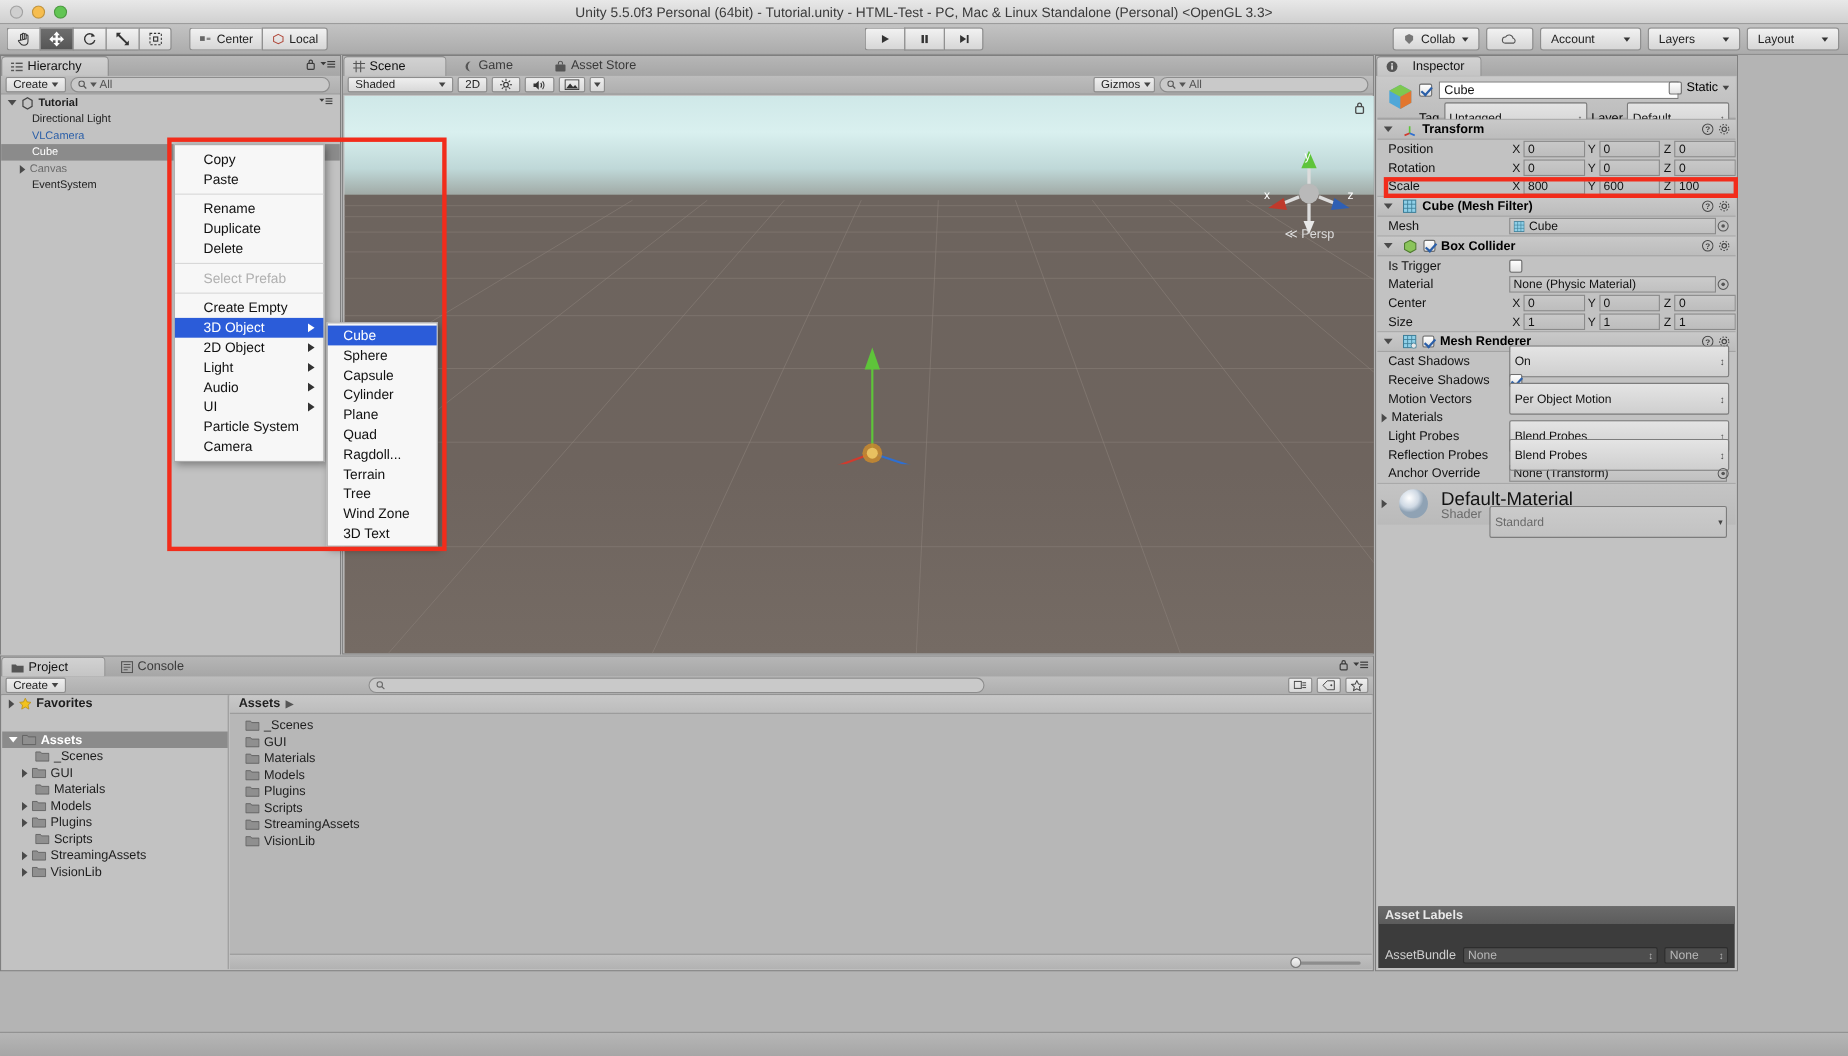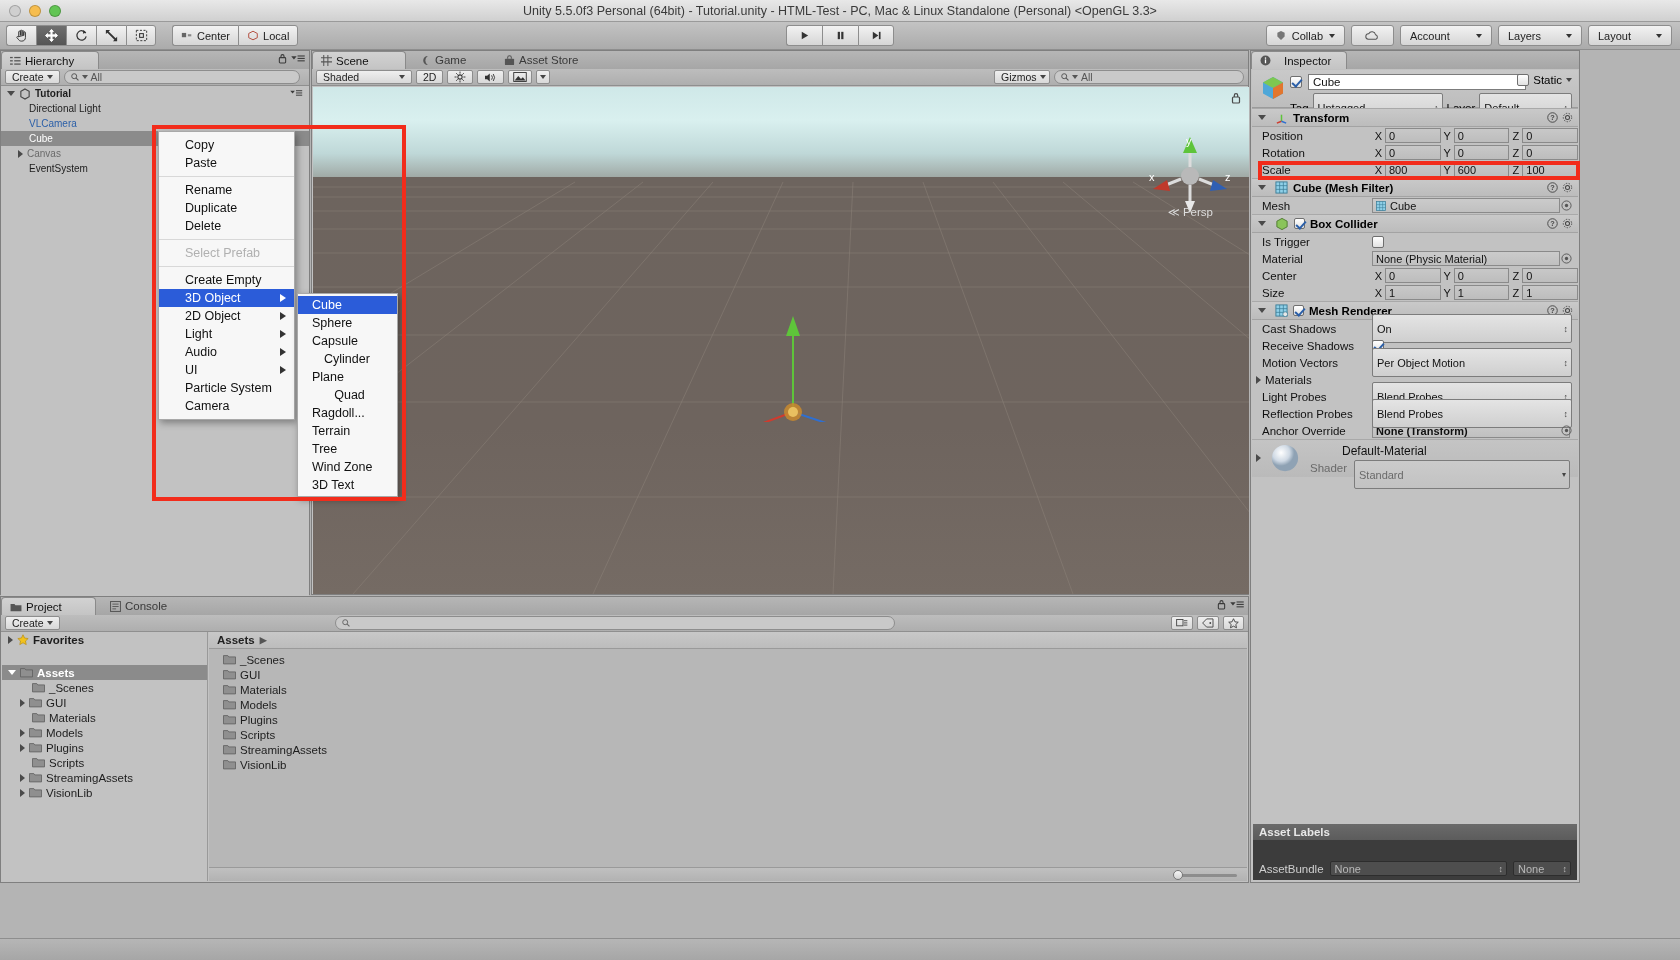--- a/index.html
+++ b/index.html
@@ -905,40 +905,40 @@
       <div class="prow">
         <span class="plabel">Light Probes</span>
         <span class="popup" style="flex:1; margin-right:6px;">Blend Probes</span>
       </div>
       <div class="prow">
         <span class="plabel">Reflection Probes</span>
         <span class="popup" style="flex:1; margin-right:6px;">Blend Probes</span>
       </div>
       <div class="prow">
         <span class="plabel">Anchor Override</span>
-        <span class="numf" style="background:linear-gradient(#cbcbcb,#c0c0c0); margin-right:8px;font-weight:bold;">None (Transform)</span>
+        <span class="numf" style="background:linear-gradient(#cbcbcb,#c0c0c0); margin-right:8px;">None (Transform)</span>
         <svg width="11" height="11" viewBox="0 0 12 12" style="position:absolute; right:6px;">
             <circle cx="6" cy="6" r="5" fill="none" stroke="#555" stroke-width="1"></circle>
             <circle cx="6" cy="6" r="1.8" fill="#555"></circle>
           </svg>
       </div>
 
       <div class="mat-block">
         <svg style="position:absolute; left:18px; top:3px;" width="30" height="30" viewBox="0 0 32 32">
           <defs>
               <radialGradient id="mg" cx="35%" cy="30%">
                 <stop offset="0%" stop-color="#ffffff"></stop>
                 <stop offset="65%" stop-color="#cfd9e4"></stop>
                 <stop offset="100%" stop-color="#8fa2b4"></stop>
               </radialGradient>
             </defs>
           <circle cx="16" cy="16" r="14" fill="url(#mg)"></circle>
         </svg>
         <span style="position:absolute; left:4px; top:14px;" class="tri"></span>
-        <span style="position:absolute; left:58px; top:4px; font-size:12px; color:#111;margin-left:32px;">Default-Material</span>
+        <span style="position:absolute; left:58px; top:4px; font-size:17px; color:#111;">Default-Material</span>
         <span style="position:absolute; left:58px; top:22px; font-size:11.5px; color:#6a6a6a;">Shader</span>
         <span class="popup arrow-dn" style="position:absolute; left:102px; top:20px; right:8px; color:#6a6a6a; background:linear-gradient(#cbcbcb,#c2c2c2);">Standard</span>
       </div>
 
 
       <div class="asset-labels">
         <div class="al-head">Asset Labels</div>
         <div class="al-row">
           <span>AssetBundle</span>
           <span class="al-field" style="flex:1;">None</span>
@@ -1004,27 +1004,27 @@
   <div class="ctxmenu" style="left:297px; top:293px; width:101px; padding:2px 0;">
     <div class="mi sel" style="padding-left:14px;">
         <span>Cube</span>
       </div>
     <div class="mi" style="padding-left:14px;">
         <span>Sphere</span>
       </div>
     <div class="mi" style="padding-left:14px;">
         <span>Capsule</span>
       </div>
-    <div class="mi" style="padding-left:26px;">
+    <div class="mi" style="padding-left:14px;">
         <span>Cylinder</span>
       </div>
     <div class="mi" style="padding-left:14px;">
         <span>Plane</span>
       </div>
-    <div class="mi" style="padding-left:14px;justify-content:center;">
+    <div class="mi" style="padding-left:14px;">
         <span>Quad</span>
       </div>
     <div class="mi" style="padding-left:14px;">
         <span>Ragdoll...</span>
       </div>
     <div class="mi" style="padding-left:14px;">
         <span>Terrain</span>
       </div>
     <div class="mi" style="padding-left:14px;">
         <span>Tree</span>

